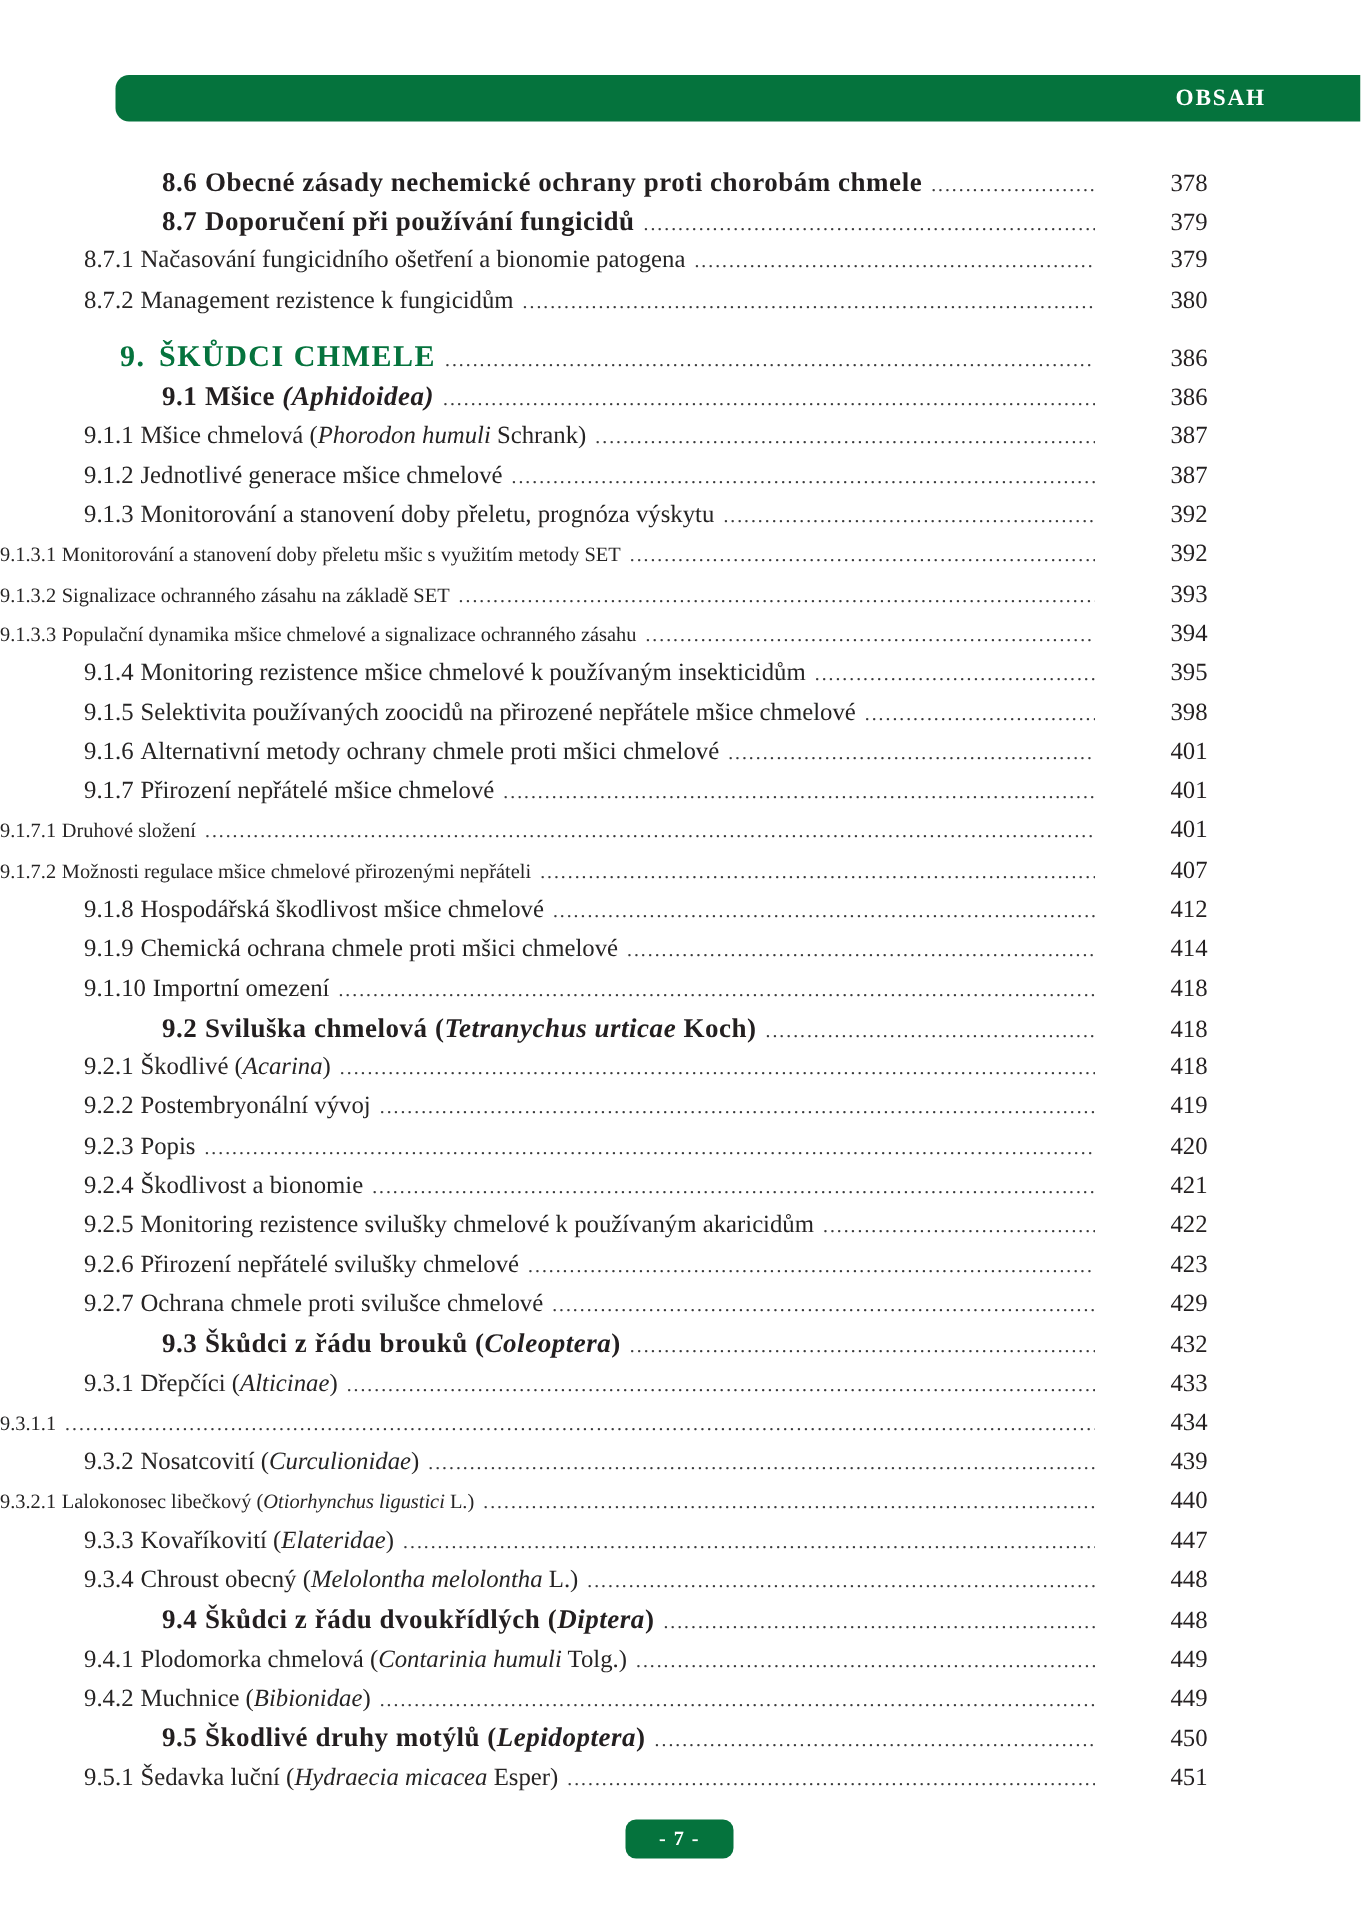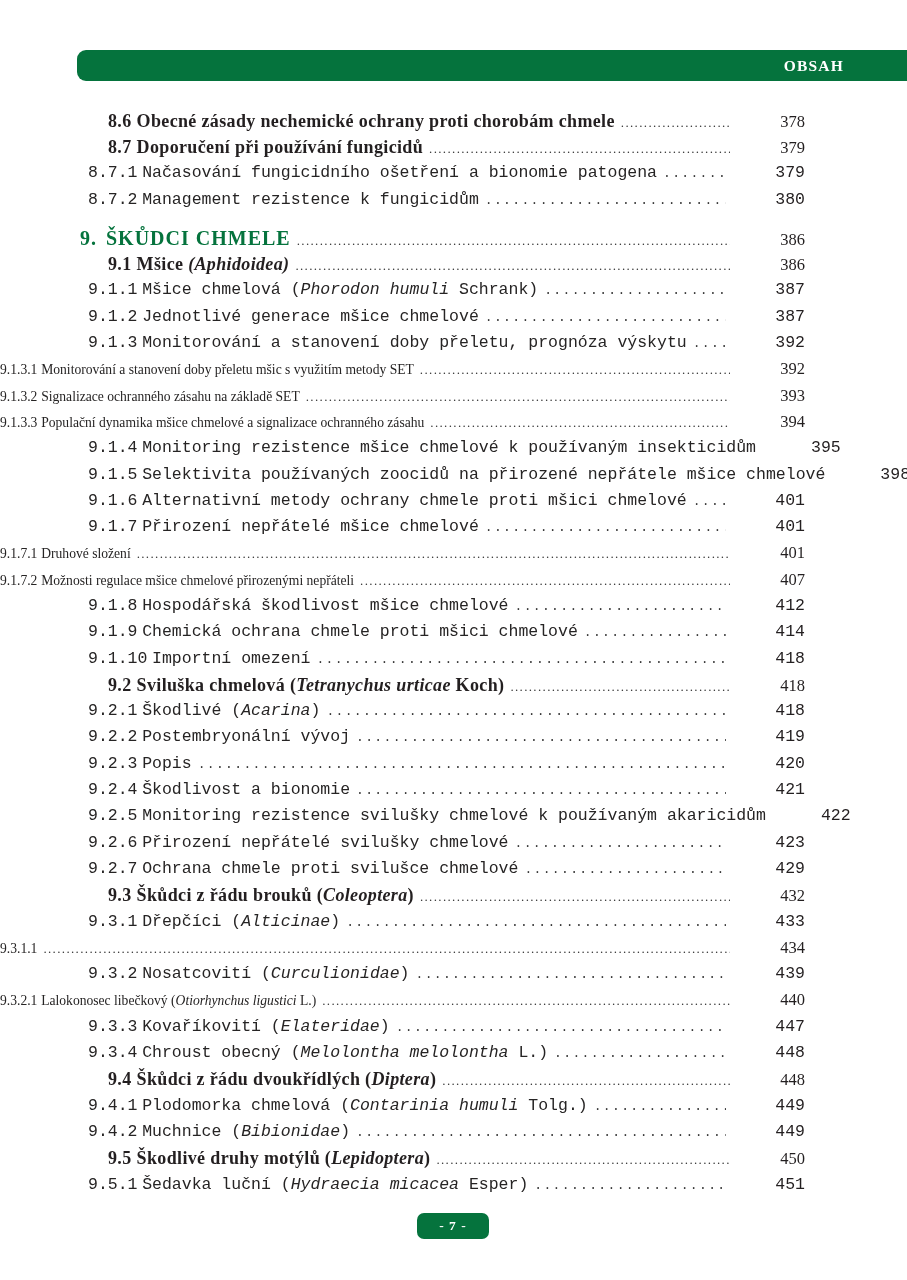--- a/index.html
+++ b/index.html
@@ -35,21 +35,21 @@
     .row .page {
       flex: none; font-size: 16.5px; font-weight: normal; letter-spacing: 0;
       color: var(--ink); font-style: normal; text-align: right; min-width: 26px; margin-left: 44px;
     }
     .lv1 {
       padding-left: 80px; margin-top: 11.8px;
       font-size: 20px; font-weight: bold; letter-spacing: 1px; color: var(--accent);
     }
     .lv1 .title { margin-left: 0.45em; }
     .lv2 { padding-left: 108px; font-size: 18px; font-weight: bold; letter-spacing: 0.35px; }
-    .lv3 { padding-left: 88px; font-size: 16.5px; color: #262424; font-family: Liberation Mono, monospace; }
+    .lv3 { padding-left: 56px; font-size: 16.5px; color: #262424; }
     .lv4 { font-size: 13.6px; color: #262424; }
     .page-badge {
       position: absolute; left: 417px; top: 1213px; width: 72px; height: 26px;
       background: var(--accent); border-radius: 7px; color: #ffffff;
       text-align: center; line-height: 26px; font-size: 13.5px; font-weight: bold;
       letter-spacing: 1px;
     }
   </style>
 </head>
 <body>

